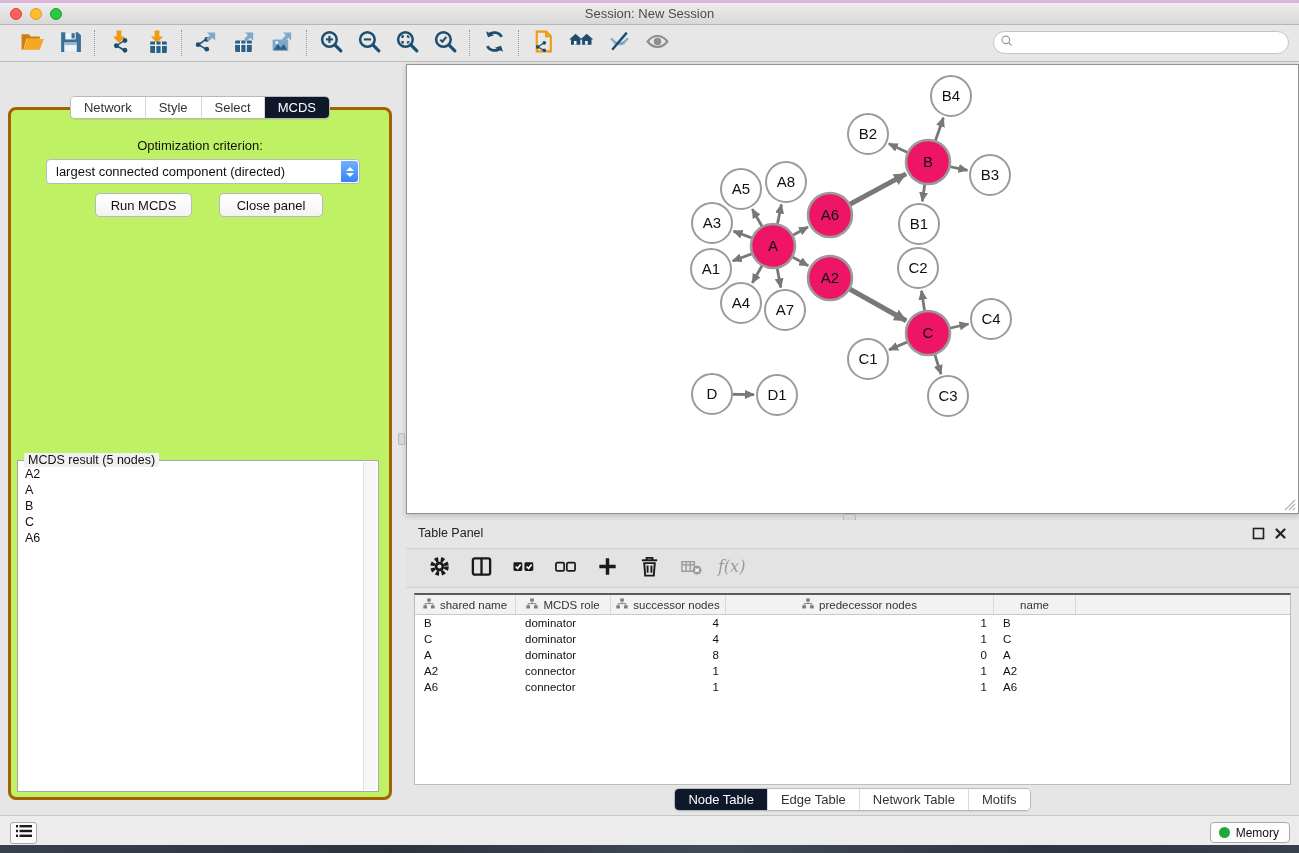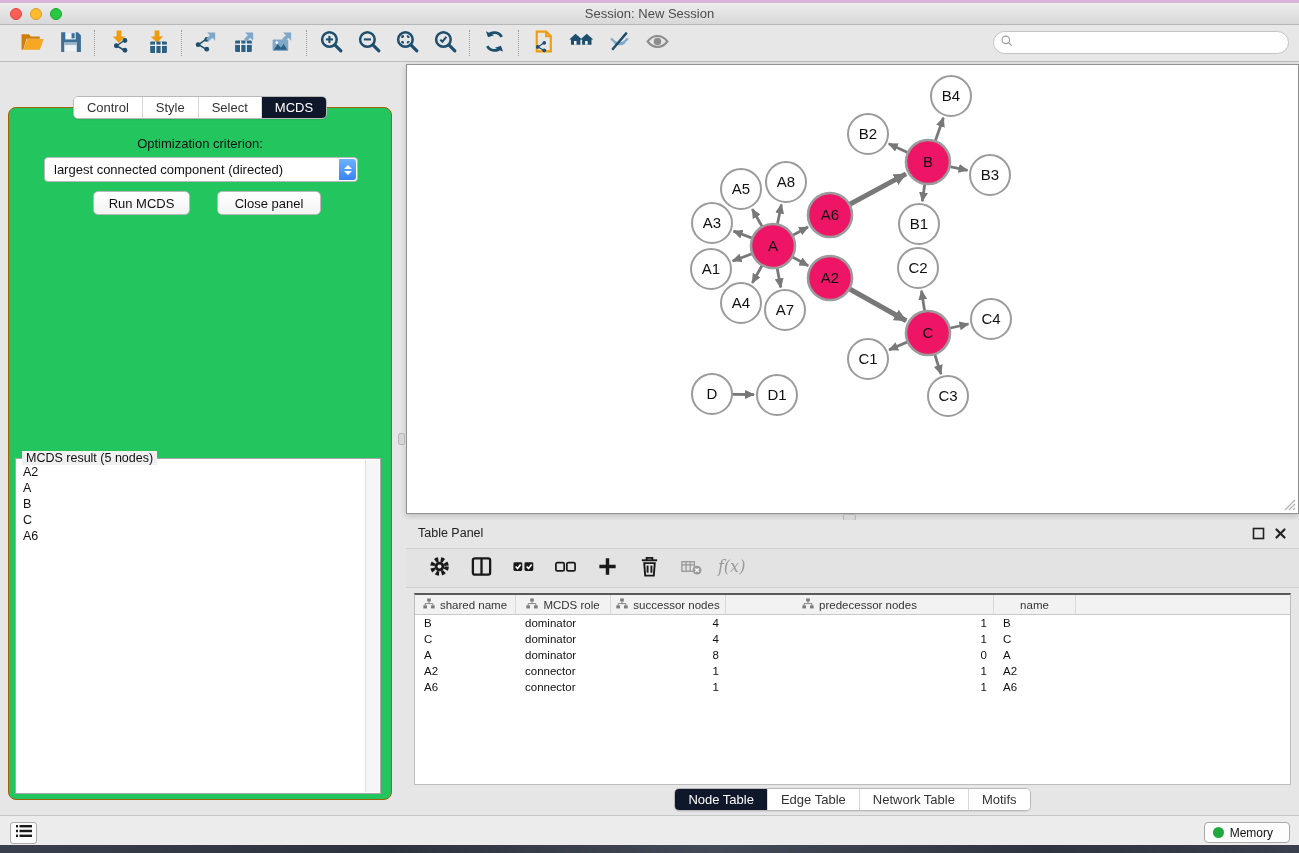--- a/index.html
+++ b/index.html
@@ -37,22 +37,22 @@
   .panel-title { font-size:12.5px; color:#222; }
   .panel-head-icons { position:absolute; right:12px; top:7px; display:flex; gap:9px; }
   .mini-icon { width:13px; height:13px; display:inline-flex; cursor:pointer; }
   .mini-icon svg{ width:13px; height:13px; }
   .seg-tabs { position:absolute; left:0; right:0; top:34px; display:flex; justify-content:center; z-index:3; }
   .seg-inner { display:flex; border:1px solid #b9b9b9; border-radius:5px; overflow:hidden; background:#fff;
       box-shadow:0 1px 1px rgba(0,0,0,.08); }
   .seg-tab { padding:3px 13px; font-size:13px; color:#333; background:#fff; border-left:1px solid #d7d7d7; cursor:pointer; }
   .seg-tab:first-child { border-left:none; }
   .seg-tab.selected { background:#0f172a; color:#fff; }
-  .cp-content { position:absolute; left:8px; right:8px; top:45px; bottom:15px; background:#22c55e;
-      border:1px solid #a16207; border-radius:8px; }
+  .cp-content { position:absolute; left:8px; right:8px; top:45px; bottom:15px; background:#bef264;
+      border:3px solid #a16207; border-radius:8px; }
   .opt-label { position:absolute; left:0; right:0; top:28px; text-align:center; font-size:13px; color:#111; }
   .cp-select { position:absolute; left:35px; top:49px; width:314px; height:25px; background:#fff;
       border:1px solid #b9b9b9; border-radius:4px; font-size:13px; color:#111; display:flex; align-items:center;
       padding-left:9px; cursor:pointer; }
   .cp-select .stepper { position:absolute; right:1px; top:1px; bottom:1px; width:17px; border-radius:0 3px 3px 0;
       background:linear-gradient(#6fb1fe,#3884f2); display:flex; flex-direction:column; align-items:center; justify-content:center; gap:2px; }
   .stepper i { width:0; height:0; border-left:4px solid transparent; border-right:4px solid transparent; }
   .stepper .up { border-bottom:4px solid #fff; }
   .stepper .down { border-top:4px solid #fff; }
   .cp-btn { position:absolute; height:24px; background:linear-gradient(#ffffff,#f3f3f3); border:1px solid #b9b9b9;
@@ -95,21 +95,21 @@
   .td { overflow:hidden; white-space:nowrap; }
   .td.al { text-align:left; padding-left:9px; }
   .td.ar { text-align:right; padding-right:7px; }
   .tp-tabs { position:absolute; left:0; right:0; top:268px; display:flex; justify-content:center; }
 
   
   .statusbar { position:absolute; left:0; top:815px; width:100%; height:30px; background:#ececec; border-top:1px solid #c6c6c6; }
   .list-btn { position:absolute; left:10px; top:6px; width:27px; height:22px; background:#fafafa; border:1px solid #ababab;
       border-radius:3px; display:flex; align-items:center; justify-content:center; cursor:pointer; }
   .list-btn svg { width:16px; height:14px; }
-  .memory-btn { position:absolute; right:9px; top:6px; height:21px; padding:0 16px 0 8px; background:#fdfdfd;
+  .memory-btn { position:absolute; right:9px; top:6px; height:21px; padding:0 10px 0 8px; background:#fdfdfd;
       border:1px solid #a9a9a9; border-radius:4px; display:flex; align-items:center; gap:6px; font-size:12px; color:#111; cursor:pointer; }
   .mem-dot { width:11px; height:11px; border-radius:50%; background:#1fa83d; }
   .desktop-strip { position:absolute; left:0; top:845px; width:100%; height:8px;
       background:linear-gradient(90deg,#39404d,#2c333d 30%,#424a57 55%,#2e3540 80%,#39404d); }
 </style>
 </head>
 <body>
 
 <div class="app">
 
@@ -306,21 +306,21 @@
             <circle cx="10" cy="10" r="6.5" fill="none" stroke="#9b9b9b" stroke-width="2"></circle>
             <line x1="15" y1="15" x2="20" y2="20" stroke="#9b9b9b" stroke-width="2"></line>
           </svg></span>
       <input class="search-input" value="" style="">
     </div>
     </div>
 
   <div class="control-panel">
     <div class="seg-tabs">
         <div class="seg-inner" id="ctrl-tabs">
-          <div class="seg-tab">Control</div>
+          <div class="seg-tab">Network</div>
           <div class="seg-tab">Style</div>
           <div class="seg-tab">Select</div>
           <div class="seg-tab selected">MCDS</div>
         </div>
       </div>
     <div class="cp-content">
       <div class="opt-label">Optimization criterion:</div>
       <div class="cp-select">
         <span>largest connected component (directed)</span>
         <span class="stepper">

